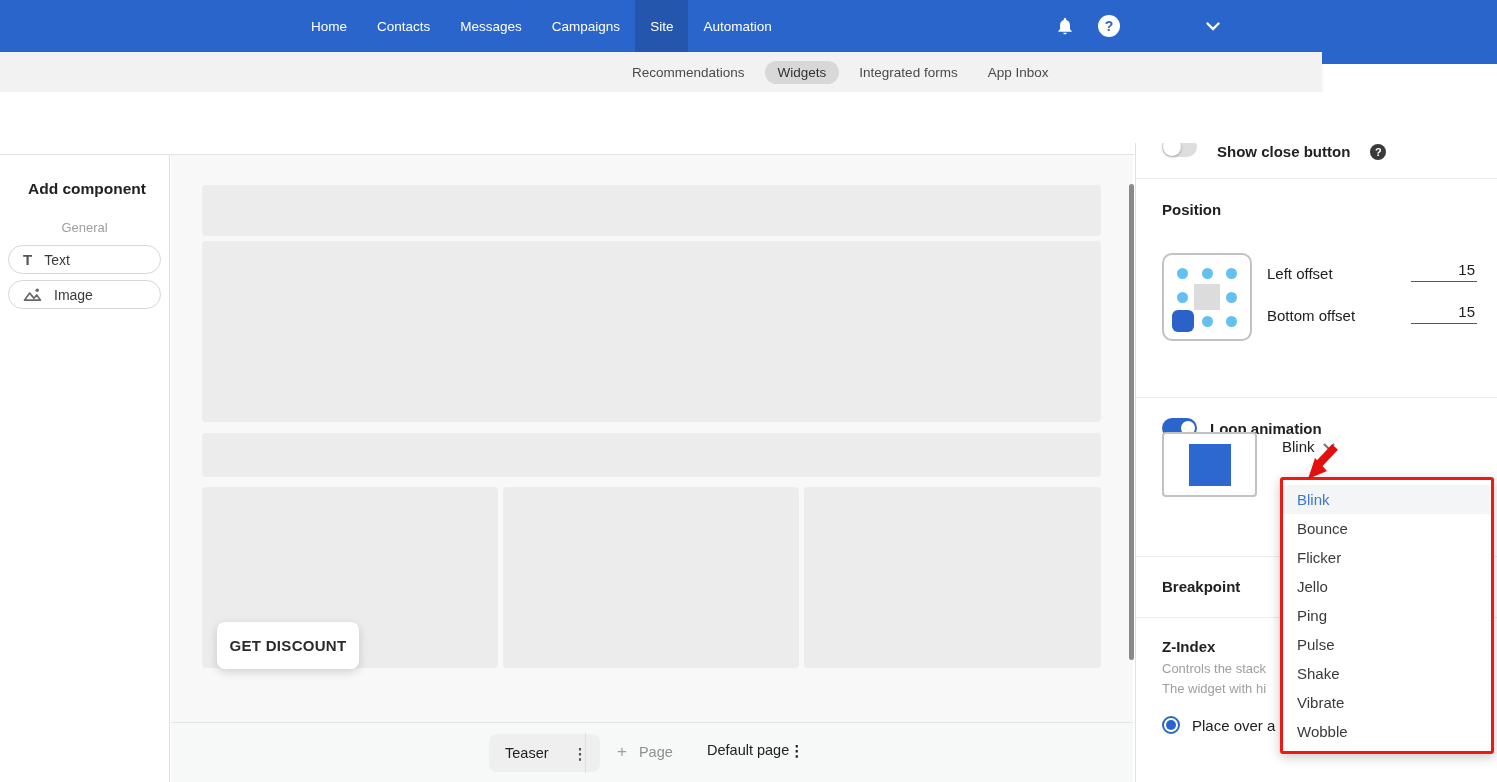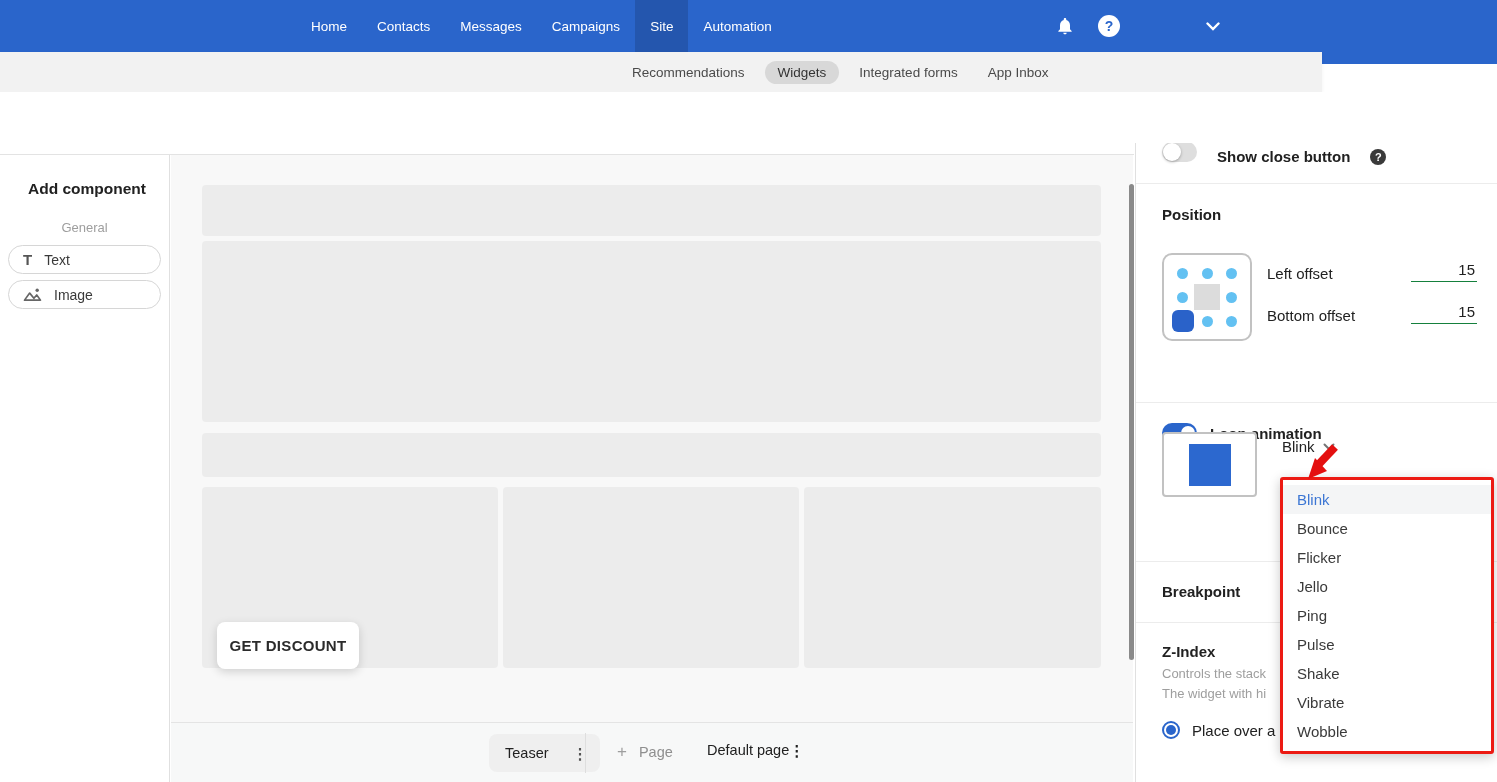--- a/index.html
+++ b/index.html
@@ -263,21 +263,21 @@
       </div>
       <div class="default-page">
         <span>Default page</span>
         <span class="kebab" style="color:#212121;">⋮</span>
       </div>
     </div>
   </div>
 
   <div class="rightpanel">
 
-    <div class="toggle-row rp-pad" style="margin-top:5px;gap:20px;">
+    <div class="toggle-row rp-pad" style="gap:20px;">
       <div class="toggle off" style="margin-top:-9px;">
           <div class="knob"></div>
         </div>
       <span class="row-label">Show close button</span>
       <span class="help-badge">?</span>
     </div>
     <div class="rp-divider" style="margin-top:18px;"></div>
 
     <div class="rp-heading rp-pad" style="margin-top:22px;">Position</div>
 

